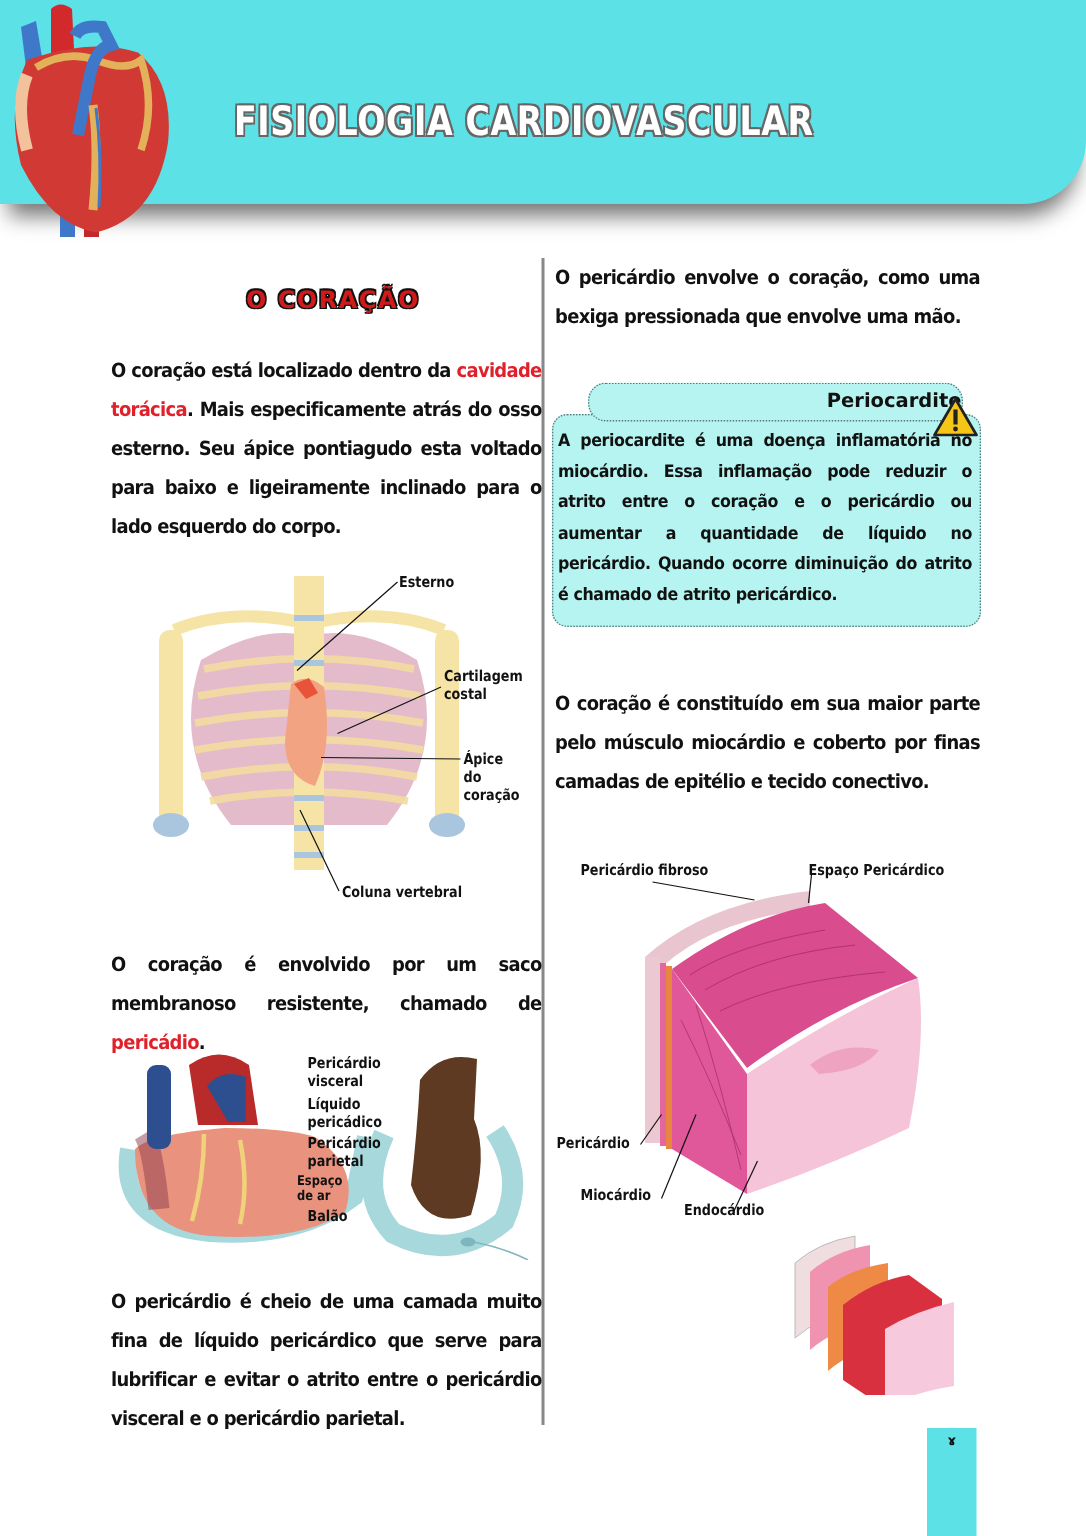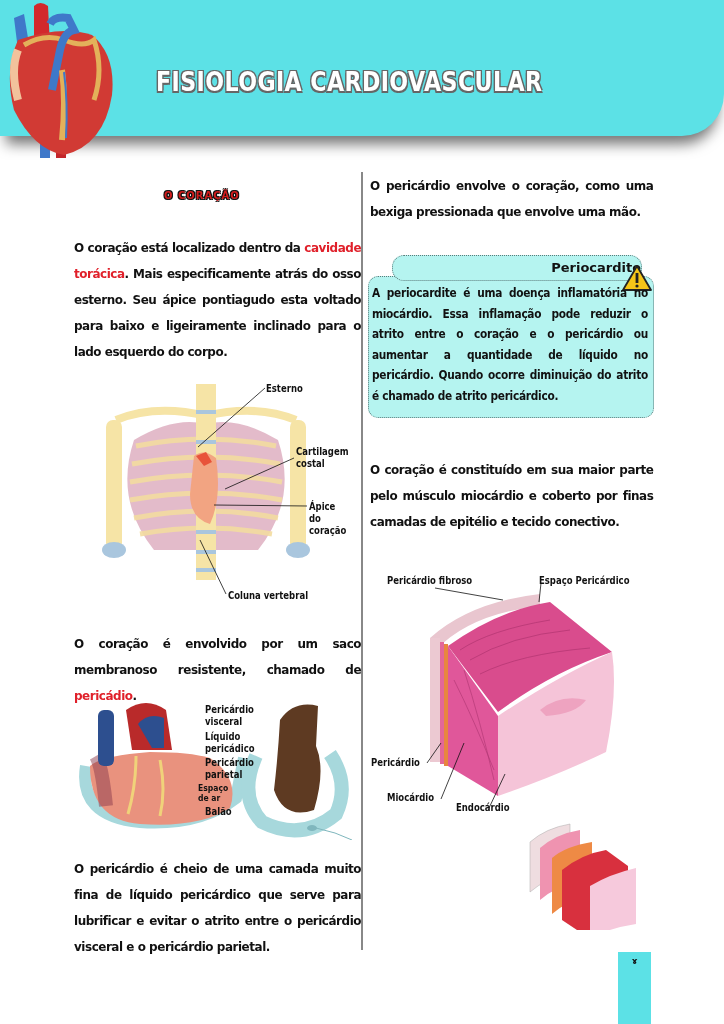--- a/index.html
+++ b/index.html
@@ -22,21 +22,21 @@
     .heart { position: absolute; left: 4px; top: 0; width: 110px; height: 162px; }
     .divider { position: absolute; left: 361px; top: 172px; width: 2px; height: 778px; background: #888; }
     .col-text {
       position: absolute; font-size: 13px; line-height: 26px; text-align: justify;
       font-family: "DejaVu Sans", sans-serif; font-weight: bold; letter-spacing: -0.5px;
       transform: scaleX(0.92); transform-origin: left top;
     }
     .red { color: #e0202a; }
     .section-title {
       position: absolute; left: 164px; top: 190px; font-family: "DejaVu Sans", sans-serif;
-      font-weight: bold; font-size: 10px; color: #d11b1b; letter-spacing: 1px;
+      font-weight: bold; font-size: 16px; color: #d11b1b; letter-spacing: 1px;
       text-shadow: -1px -1px 0 #111, 1px -1px 0 #111, -1px 1px 0 #111, 1px 1px 0 #111;
     }
     .callout-box {
       position: absolute; left: 368px; top: 276px; width: 284px; height: 140px;
       background: #b5f4f0; border: 1px dotted #5a7a7a; border-radius: 10px;
     }
     .callout-header {
       position: absolute; left: 392px; top: 255px; width: 234px; height: 24px;
       background: #b5f4f0; border: 1px dotted #5a7a7a; border-radius: 12px;
       text-align: right; font-size: 13px; font-weight: bold; line-height: 24px; padding-left: 14px;

